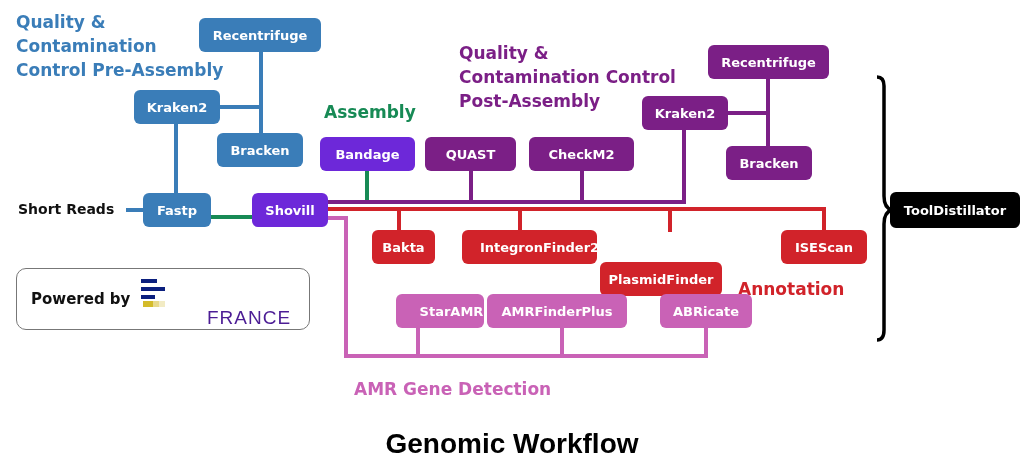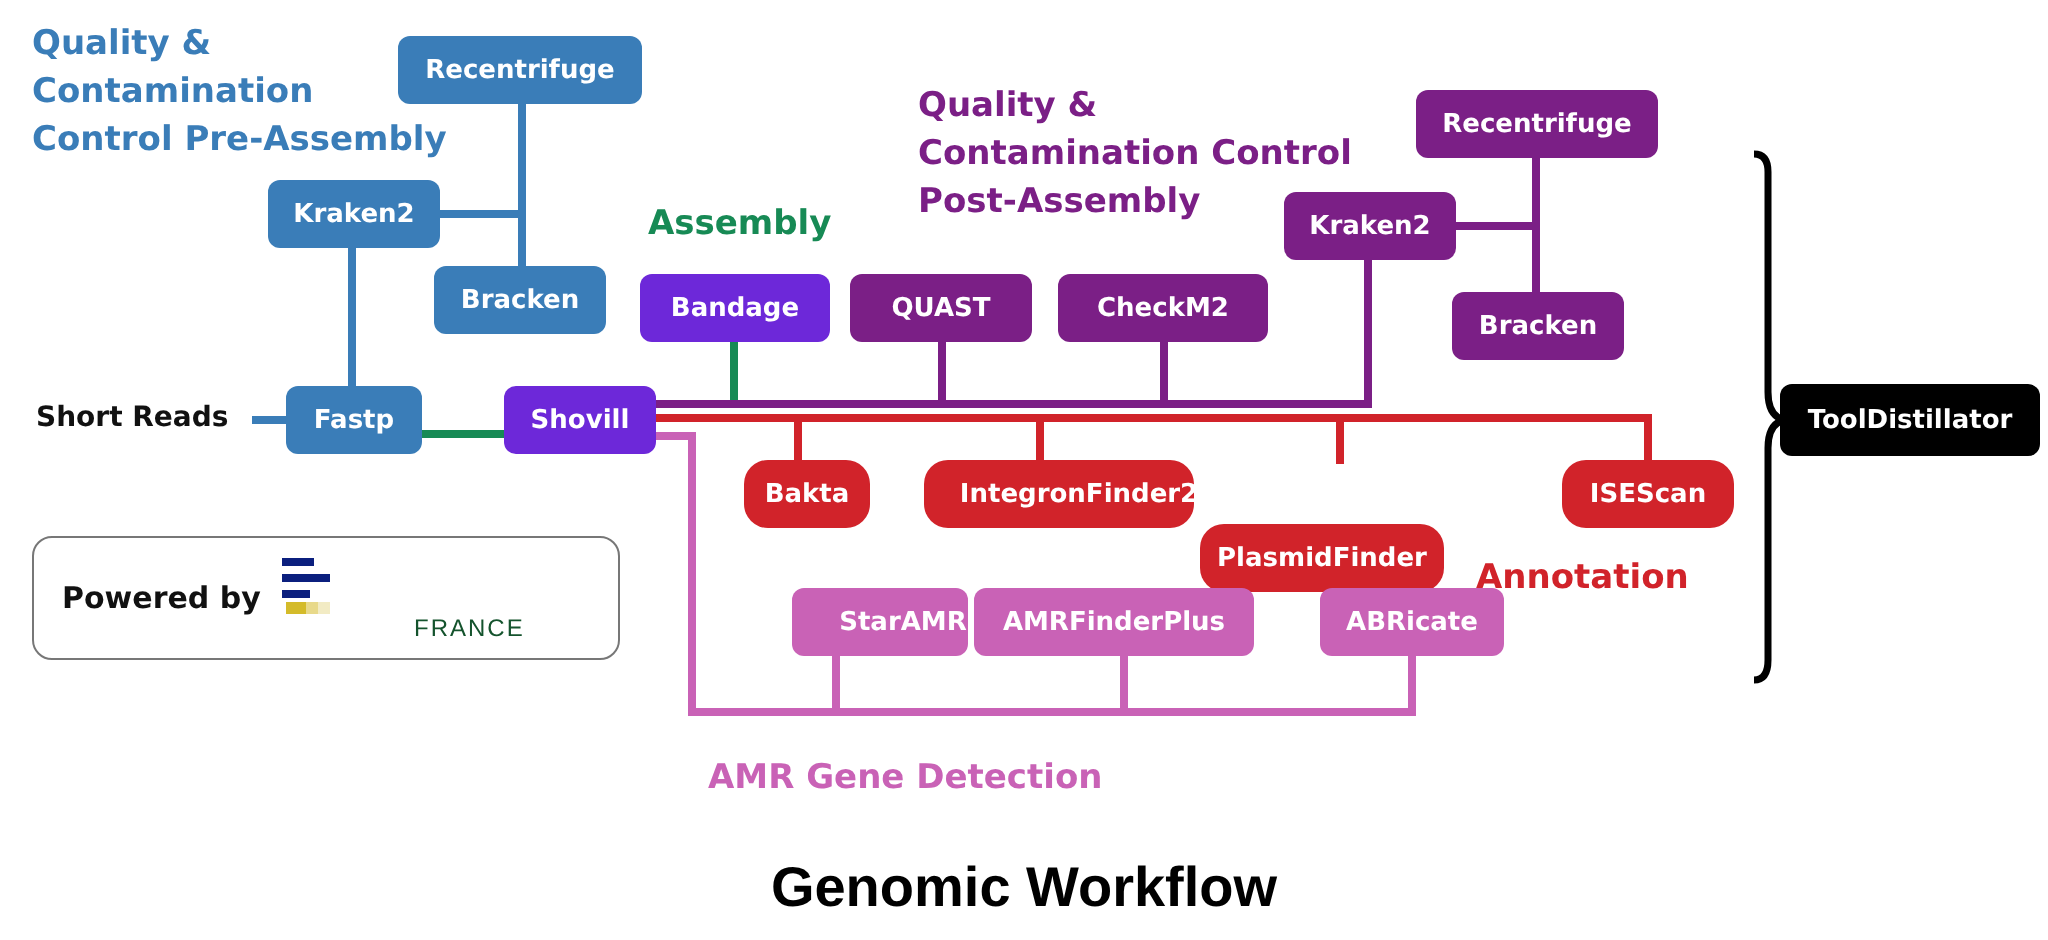--- a/index.html
+++ b/index.html
@@ -10,27 +10,27 @@
           display:flex; align-items:center; justify-content:center; box-sizing:border-box; white-space:nowrap; cursor:pointer; }
   .label { position:absolute; font-weight:bold; white-space:nowrap; }
   .pre { color:#3a7db8; font-size:17px; line-height:24px; }
   .post { color:#7b1f86; font-size:17px; line-height:24px; }
   .asm { color:#178a55; font-size:17px; }
   .ann { color:#d1232a; font-size:17px; }
   .amr { color:#c962b6; font-size:17px; }
   .blue { background:#3a7db8; }
   .green { background:#6d28d9; }
   .purple { background:#7b1f86; }
-  .red { background:#d1232a;border-radius:12px; }
+  .red { background:#d1232a; }
   .pink { background:#c962b6; }
   .black { background:#000; }
   #galaxy-box { position:absolute; left:16px; top:268px; width:294px; height:62px; border:1.5px solid #777; border-radius:10px; box-sizing:border-box; background:#fff; }
   #powered { position:absolute; left:14px; top:21px; font-weight:bold; font-size:15px; color:#111; }
   #galaxy-word { position:absolute; left:160px; top:-2px; font-weight:bold; font-size:36px; color:#0b1f7e; font-family:"Liberation Sans", sans-serif; letter-spacing:-0.5px; }
-  #galaxy-france { position:absolute; left:190px; top:38px; font-size:12px; color:#14532d; font-family:"Liberation Sans", sans-serif; letter-spacing:1px; }
+  #galaxy-france { position:absolute; left:190px; top:38px; font-size:19px; color:#4c1d95; font-family:"Liberation Sans", sans-serif; letter-spacing:1px; }
   #title { position:absolute; left:0; width:1024px; top:428px; text-align:center; font-weight:bold; font-size:28px; color:#000; font-family:"Liberation Sans", sans-serif; }
   #short-reads { position:absolute; left:18px; top:201px; font-weight:bold; font-size:14px; color:#111; }
 </style>
 </head>
 <body>
 
 <div id="stage">
   <svg id="wires" xmlns="http://www.w3.org/2000/svg">
 
     <g fill="none" stroke="#3a7db8" stroke-width="4">

